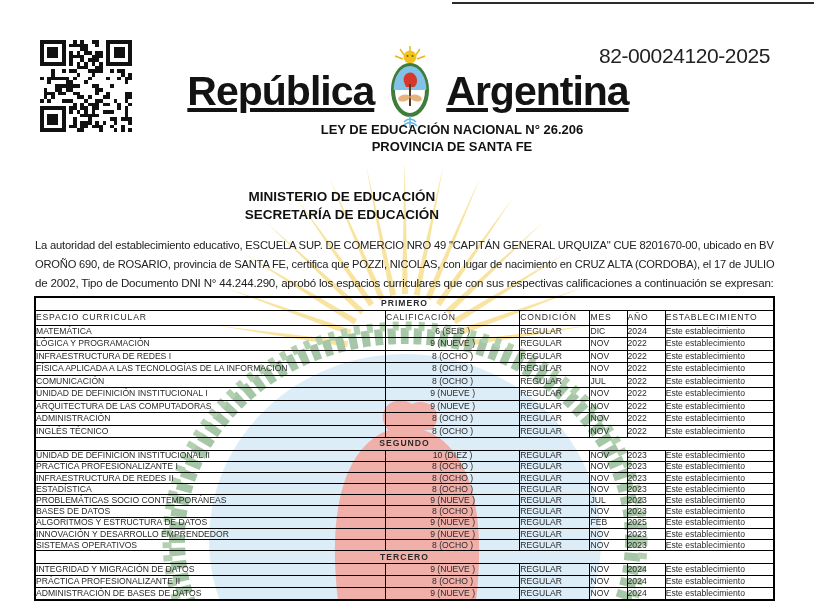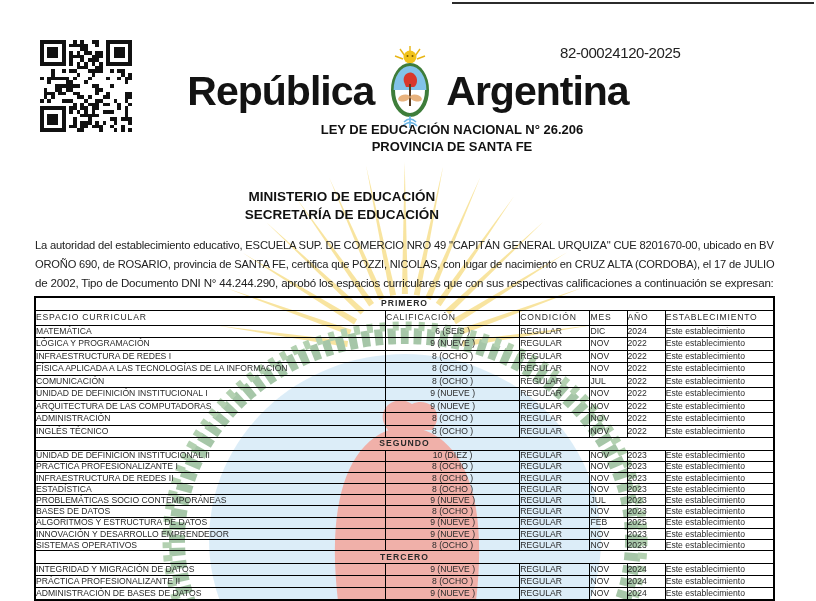--- a/index.html
+++ b/index.html
@@ -7,26 +7,26 @@
         font-family:"Liberation Sans",sans-serif;color:#1f1f1f;}
   
   .edge-top{position:absolute;top:2px;left:452px;right:2px;height:0;border-top:2px solid #2b2b2b;}
   .edge-right{position:absolute;top:2px;bottom:0;right:3px;width:0;border-right:2px solid #2b2b2b;}
 
   
   #watermark{position:absolute;left:0;top:0;z-index:0;pointer-events:none;}
   .content{position:relative;z-index:1;}
 
   #qr{position:absolute;left:40px;top:40px;width:92px;height:92px;}
-  #doc-number{position:absolute;left:560px;top:44px;width:210px;text-align:left;
-              font-size:15px;letter-spacing:-0.4px;color:#222;}
+  #doc-number{position:absolute;left:560px;top:44px;width:210px;text-align:right;
+              font-size:21px;letter-spacing:-0.4px;color:#222;}
 
   #title-row{position:absolute;left:0;top:52px;width:816px;display:flex;
              justify-content:center;align-items:center;gap:12px;}
-  .country-title{font-size:41px;font-weight:bold;letter-spacing:-1px;color:#131313;}
+  .country-title{font-size:41px;font-weight:bold;letter-spacing:-1px;color:#131313;text-decoration:underline;}
   #emblem-svg{margin-top:-6px;}
 
   #law-block{position:absolute;left:0;top:121px;width:816px;text-align:center;
              font-weight:bold;font-size:13px;line-height:17px;color:#111;padding-left:44px;}
   #ministry-block{position:absolute;left:0;top:188px;width:684px;text-align:center;
              font-weight:bold;font-size:13.5px;line-height:18px;color:#111;}
 
   #paragraph{position:absolute;left:35px;top:235px;width:739px;font-size:11.6px;
              line-height:19px;letter-spacing:-0.2px;color:#212121;}
   .fit-outer{height:19px;overflow:visible;}

